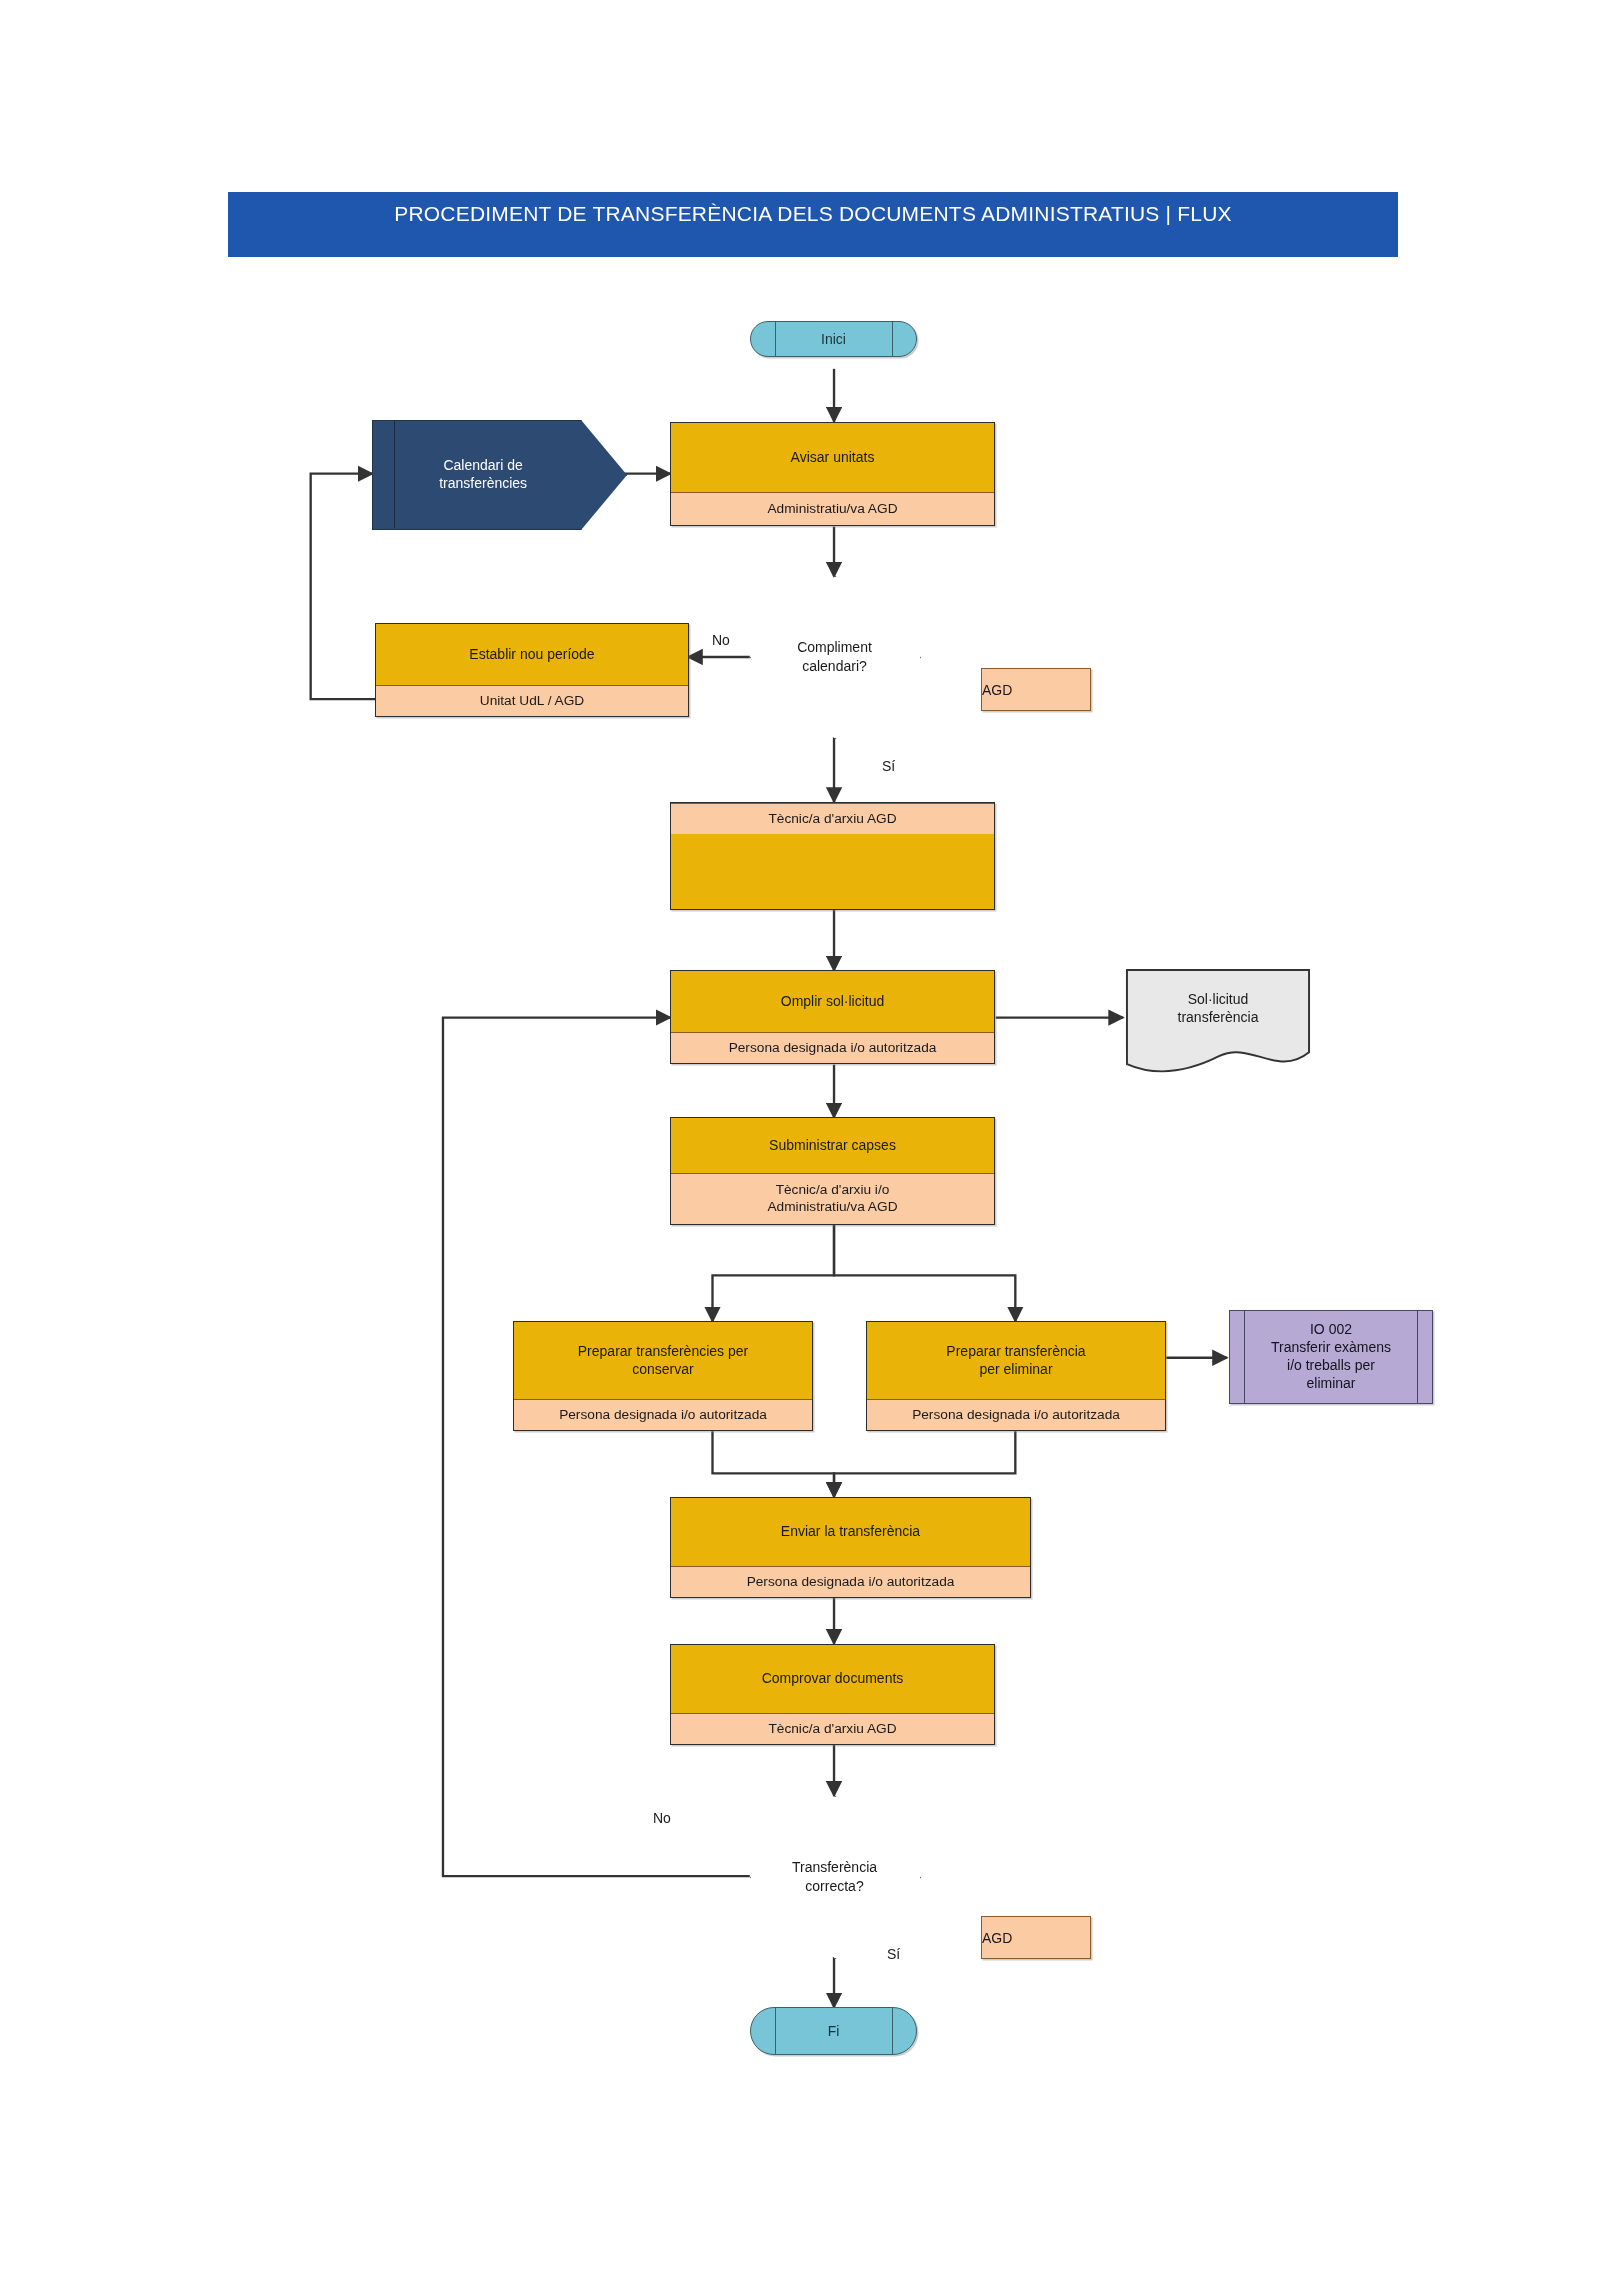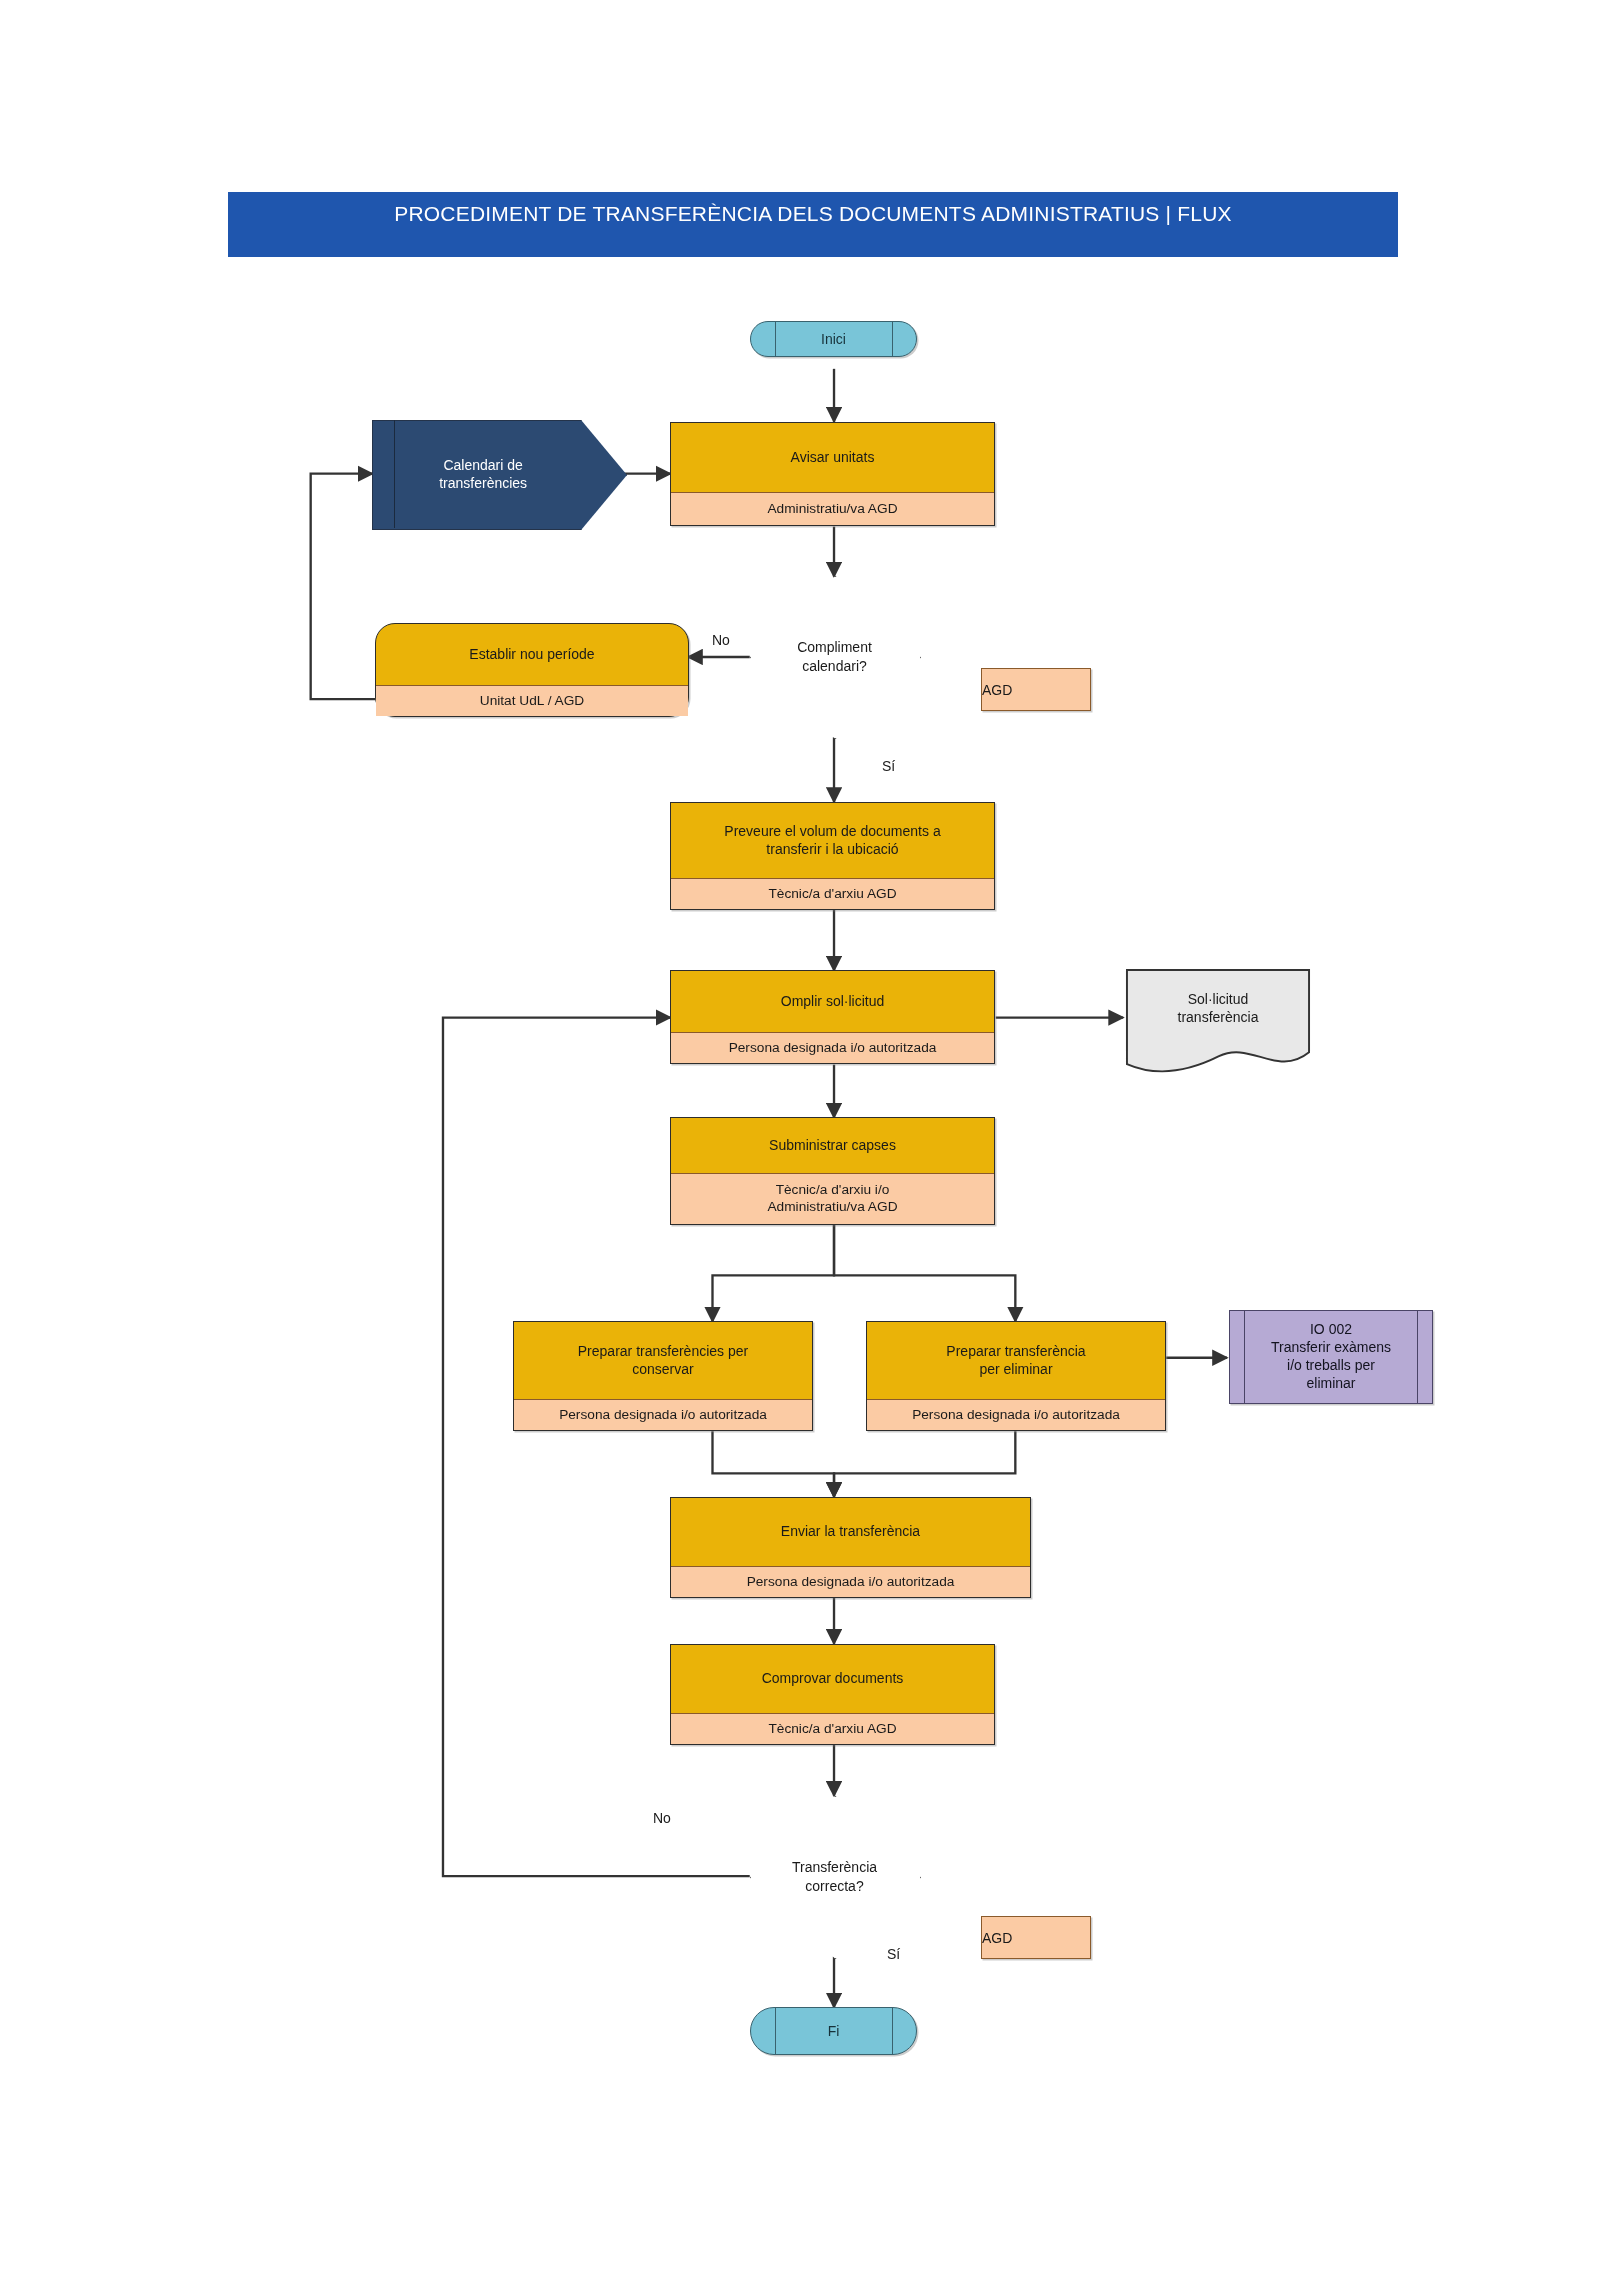--- a/index.html
+++ b/index.html
@@ -204,36 +204,30 @@
     <div class="lbl">
       <span>
         <span>Compliment</span><br>
         <span>calendari?</span>
       </span>
     </div>
   </div>
   <div class="elbl" style="left:712px;top:632px;">No</div>
   <div class="elbl" style="left:882px;top:758px;">Sí</div>
 
-  <div class="node proc" style="left:375px;top:623px;width:314px;height:94px;border-radius:20px;">
+  <div class="node proc" style="left:375px;top:623px;width:314px;height:94px;">
     <div class="act">Establir nou període</div>
     <div class="role" style="height:31px;">Unitat UdL / AGD</div>
   </div>
 
   <div class="node tag" style="left:981px;top:668px;width:110px;height:43px;">
     <span>AGD</span>
   </div>
 
   <div class="node proc" style="left:670px;top:802px;width:325px;height:108px;">
-    <div class="act">
-      <span>
-        <span>Preveure el volum de documents a</span><br>
-        <span>transferir i la ubicació</span>
-      </span>
-    </div>
     <div class="role" style="height:31px;">Tècnic/a d'arxiu AGD</div>
   </div>
 
   <div class="node proc" style="left:670px;top:970px;width:325px;height:94px;">
     <div class="act">Omplir sol·licitud</div>
     <div class="role" style="height:31px;">Persona designada i/o autoritzada</div>
   </div>
 
   <div class="node docsh" style="left:1125px;top:968px;width:186px;height:106px;">
     <svg width="186" height="106" viewBox="0 0 190 108">

